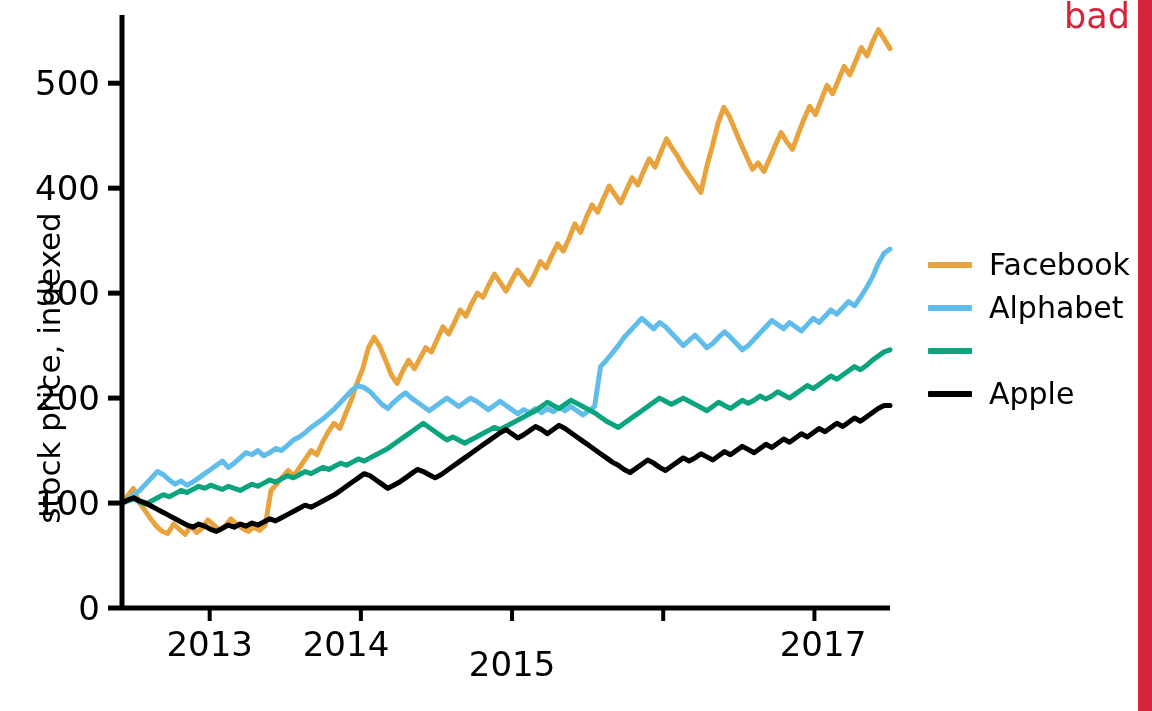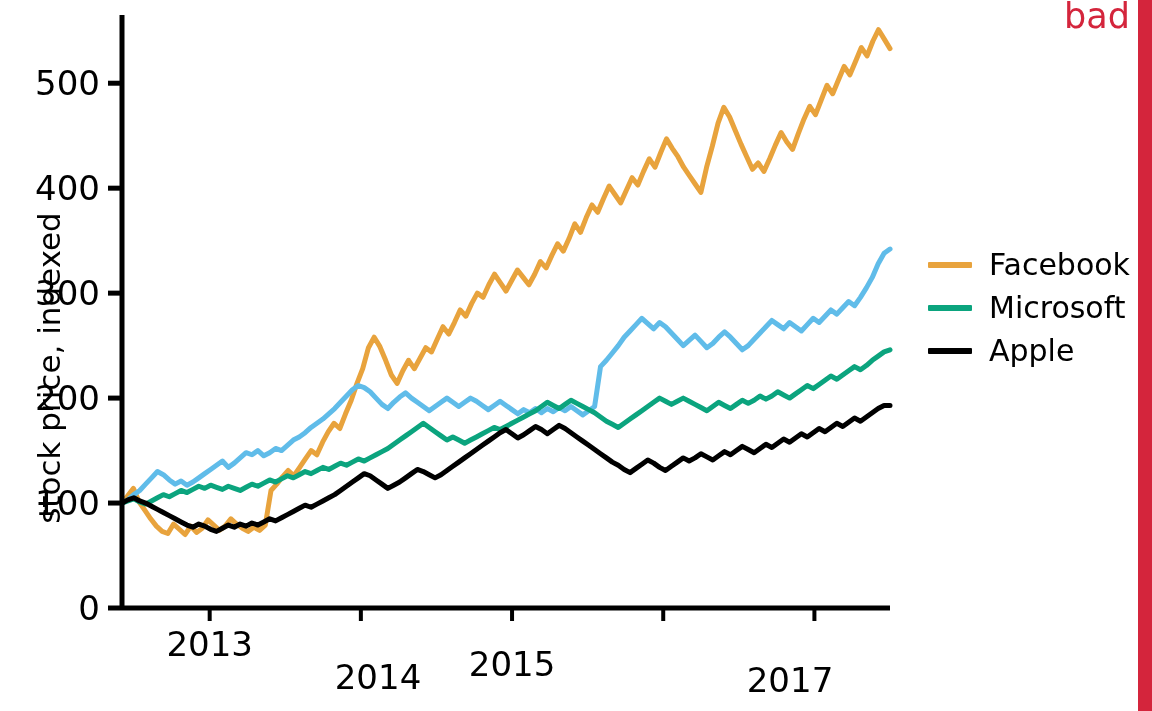--- a/index.html
+++ b/index.html
@@ -158,35 +158,38 @@
       <div class="tick-label ytick-label" style="top: 588px;">0</div>
       <div class="tick-label ytick-label" style="top: 483.044px;">100</div>
       <div class="tick-label ytick-label" style="top: 378.088px;">200</div>
       <div class="tick-label ytick-label" style="top: 273.133px;">300</div>
       <div class="tick-label ytick-label" style="top: 168.177px;">400</div>
       <div class="tick-label ytick-label" style="top: 63.2212px;">500</div>
     </div>
 
   <div id="xtick-labels">
       <div class="tick-label xtick-label" style="left: 149.685px; top: 624px;">2013</div>
-      <div class="tick-label xtick-label" style="left: 318px; top: 624px; margin-top: 33px;">2014</div>
+      <div class="tick-label xtick-label" style="left: 286px; top: 624px;">2014</div>
       <div class="tick-label xtick-label" style="left: 452.047px; top: 644px;">2015</div>
-      <div class="tick-label xtick-label" style="left: 730px; top: 624px; margin-top: 36px;">2017</div>
+      <div class="tick-label xtick-label" style="left: 763px; top: 624px;">2017</div>
     </div>
 
   <div class="axis-title" id="yaxis-title">stock price, indexed</div>
 
   <div id="legend">
       <div class="legend-row">
         <span class="legend-swatch" style="background: rgb(232, 163, 61);"></span>
         <span class="legend-text">Facebook</span>
       </div>
       <div class="legend-row">
+        <span class="legend-swatch" style="background: rgb(96, 188, 233);"></span>
+        <span class="legend-text">Alphabet</span>
+      </div>
+      <div class="legend-row">
         <span class="legend-swatch" style="background: rgb(11, 164, 126);"></span>
-        <span class="legend-text">Microsoft</span>
       </div>
       <div class="legend-row">
         <span class="legend-swatch" style="background: rgb(0, 0, 0);"></span>
         <span class="legend-text">Apple</span>
       </div>
     </div>
 
   <div id="bad-label" style="color: rgb(212, 37, 60);">bad</div>
   <div id="bad-bar" style="background: rgb(212, 37, 60);"></div>
 

